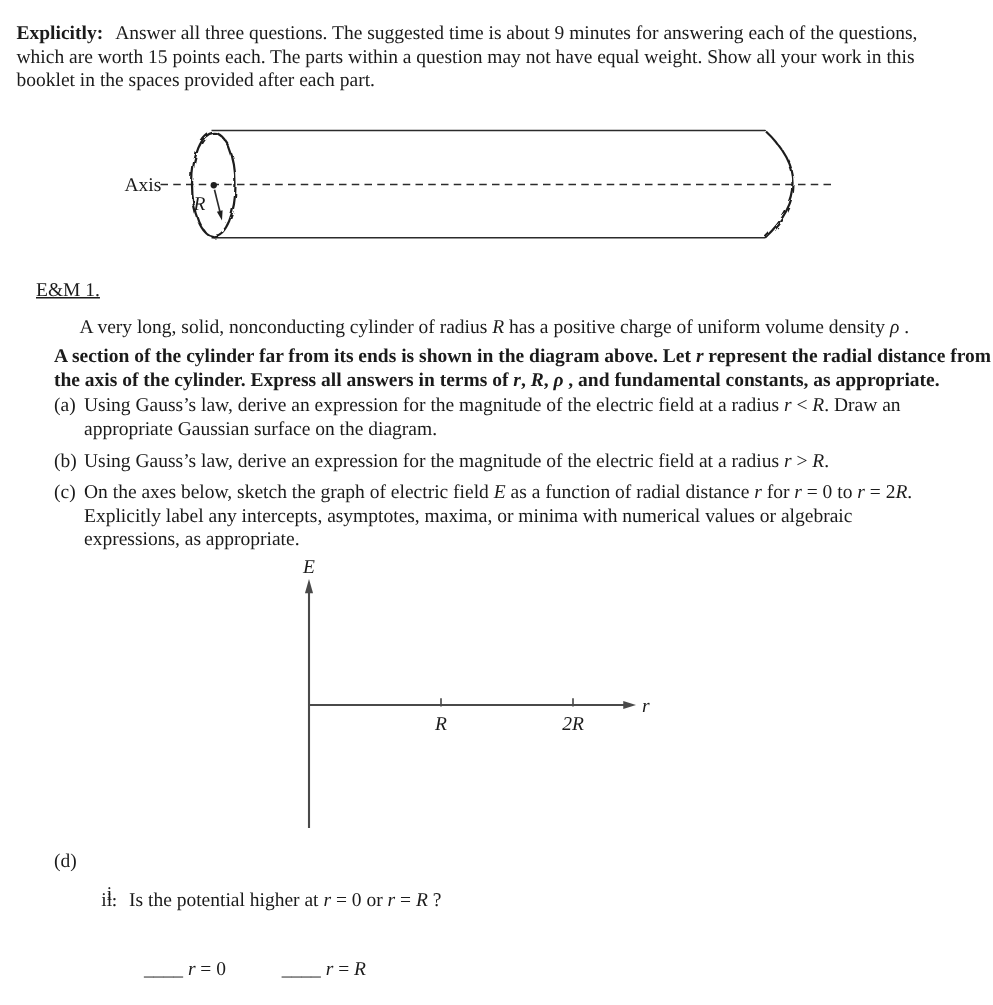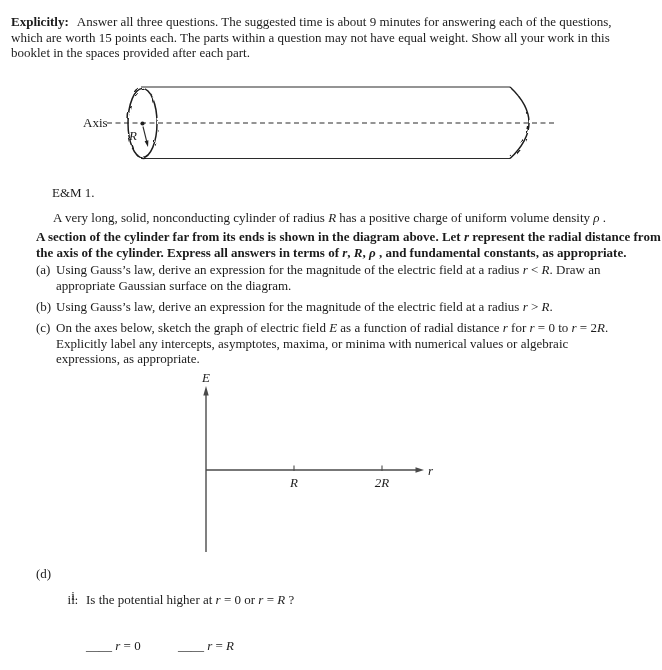--- a/index.html
+++ b/index.html
@@ -13,36 +13,36 @@
   .pre { white-space:pre-wrap; }
   i { font-style:italic; }
   b { font-weight:bold; }
 
   #directions { left:11px; top:14px; width:648px; }
   #directions .dir-label { margin-right:8px; }
 
   #cylinder-svg { left:78px; top:82px; }
   #graph-svg   { left:193px; top:368px; }
 
-  #em-title { left:52px; top:185px; }
+  #em-title { left:24px; top:185px;text-decoration:underline; }
   #intro-1  { left:53px; top:210px; }
   #intro-2  { left:36px; top:229px;font-weight:bold; }
 
   .part { position:absolute; left:36px; padding-left:20px; width:612px; }
   .part .marker { position:absolute; left:0; top:0; }
   #part-a { top:262px; }
   #part-b { top:299px; }
   #part-c { top:320px; }
 
   #d-label { left:36px; top:566px; }
   .d-item { position:absolute; left:36px; padding-left:50px; width:610px; }
   .d-item .d-marker { position:absolute; left:0; top:0; width:42px; text-align:right; }
   #d-item-i  { top:588px; }
   #d-item-ii { top:592px; }
-  #d-blanks { left:86px; top:638px; }
+  #d-blanks { left:96px; top:638px; }
   #d-blanks .blank2 { margin-left:34px; }
 
   svg text {
     font-family:"Liberation Serif", serif; font-size:13px; fill:#1b1b1b;
     stroke:none;
   }
   svg text.it { font-style:italic; }
   svg .stroke { fill:none; stroke:#2b2b2b; stroke-width:1.1; }
   svg .stroke-heavy { fill:none; stroke:#1f1f1f; stroke-width:1.5; }
   svg .fill { fill:#1f1f1f; stroke:none; }

